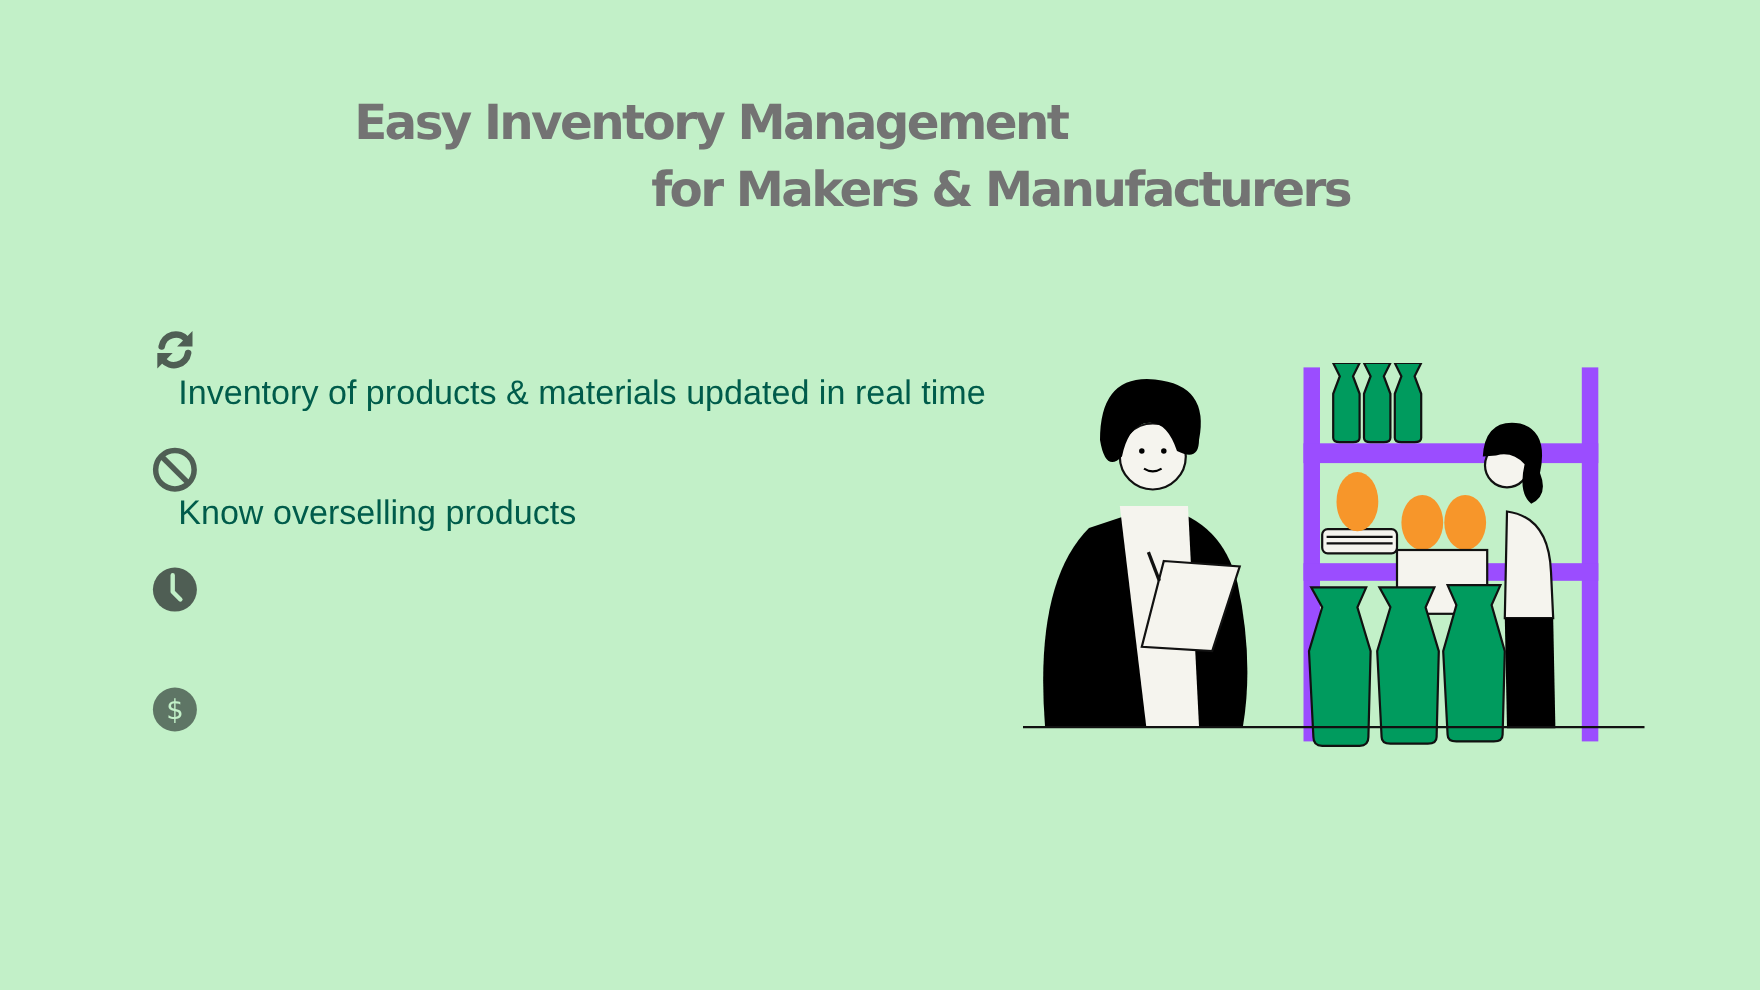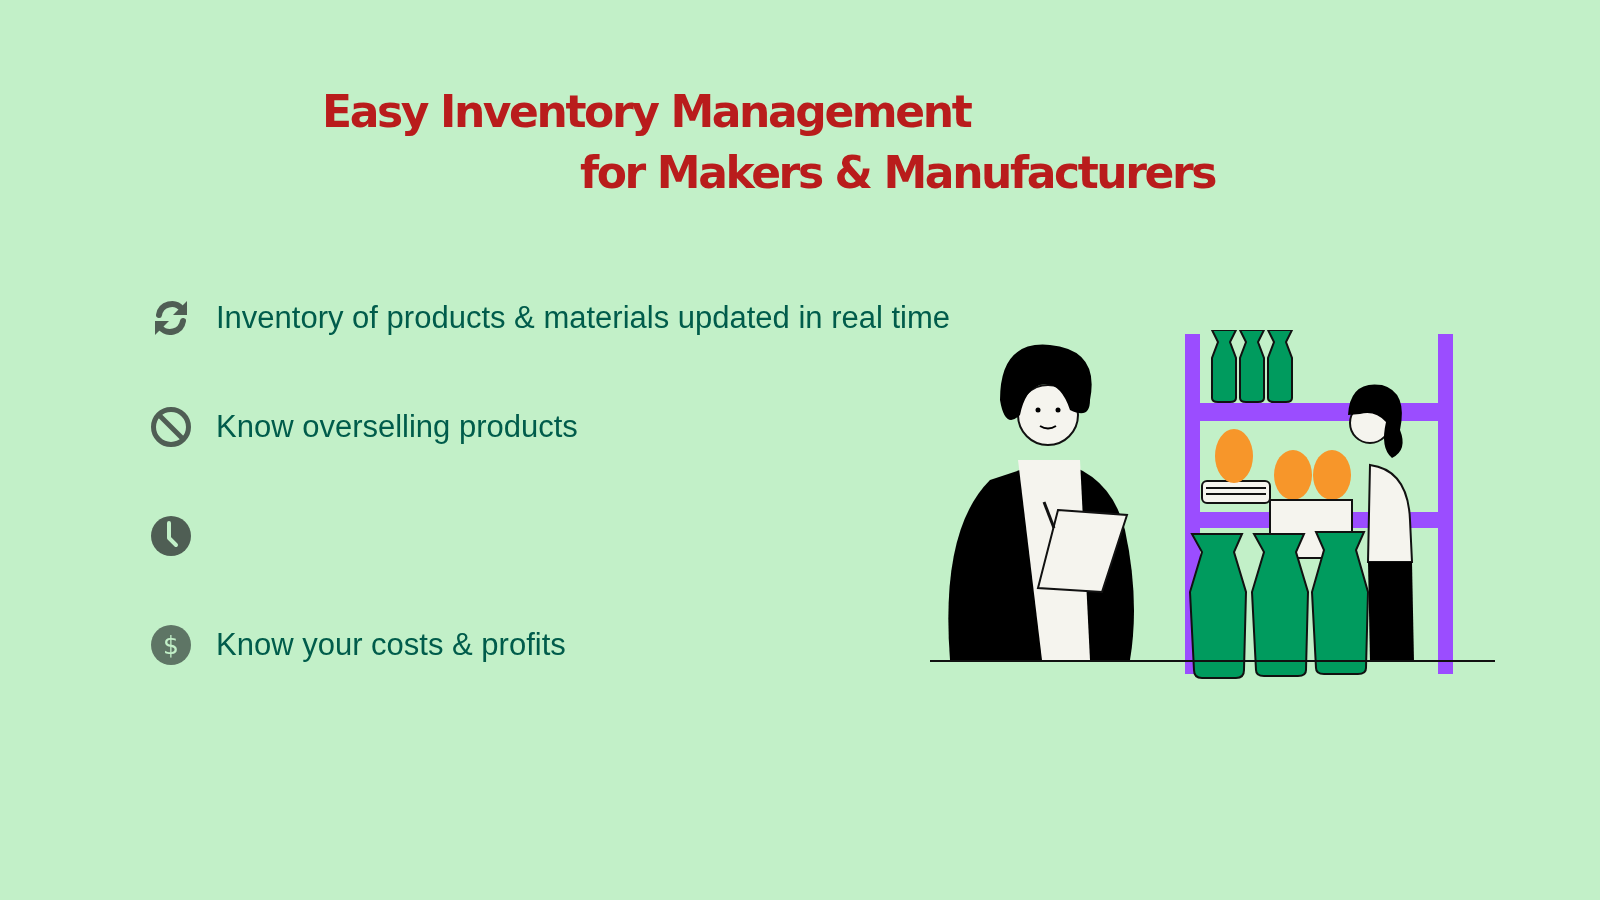--- a/index.html
+++ b/index.html
@@ -6,32 +6,33 @@
   body {
     width: 1600px; height: 900px; overflow: hidden;
     background: #c2f0c8;
     font-family: "Liberation Sans", sans-serif;
     position: relative;
   }
   .title {
     position: absolute;
     font-family: "DejaVu Sans", sans-serif;
     font-weight: bold;
-    color: #b91c1c;
+    color: #737373;
     font-size: 44px;
     letter-spacing: -2.4px;
     line-height: 1;
     white-space: nowrap;
   }
   .title.l1 { left: 322px; top: 90px; }
-  .title.l2 { left: 580px; top: 151px; }
+  .title.l2 { left: 592px; top: 151px; }
   .features { position: absolute; left: 138px; top: 0; }
   .feature {
-    position: absolute; left: 12px; display: flex; align-items: center;
+    position: absolute; left: 0; display: flex; 
     white-space: nowrap;
+    flex-direction: column;
   }
   .feature .icon {
     width: 42px; height: 42px; display: flex; align-items: center; justify-content: center;
     flex: 0 0 42px;
   }
   .feature .label {
     margin-left: 24px; font-size: 31px; color: #005c4b;
   }
   .illus { position: absolute; left: 930px; top: 330px; }
 </style>
@@ -74,21 +75,20 @@
       </span>
     </div>
 
     <div class="feature" style="top:624px">
       <span class="icon">
         <svg width="42" height="42" viewBox="0 0 42 42">
           <circle cx="21" cy="21" r="20" fill="#5e7565"></circle>
           <text x="21" y="30" text-anchor="middle" font-family="DejaVu Sans, sans-serif" font-size="25" fill="#c2f0c8">$</text>
         </svg>
       </span>
-      <span class="label">Know your costs &amp; profits</span>
     </div>
   </div>
 
   <div class="illus">
     <svg width="580" height="370" viewBox="0 0 580 370">
 
       <g fill="#9b4dff">
         <rect x="255" y="4" width="15" height="340"></rect>
         <rect x="508" y="4" width="15" height="340"></rect>
         <rect x="255" y="73" width="268" height="18"></rect>

